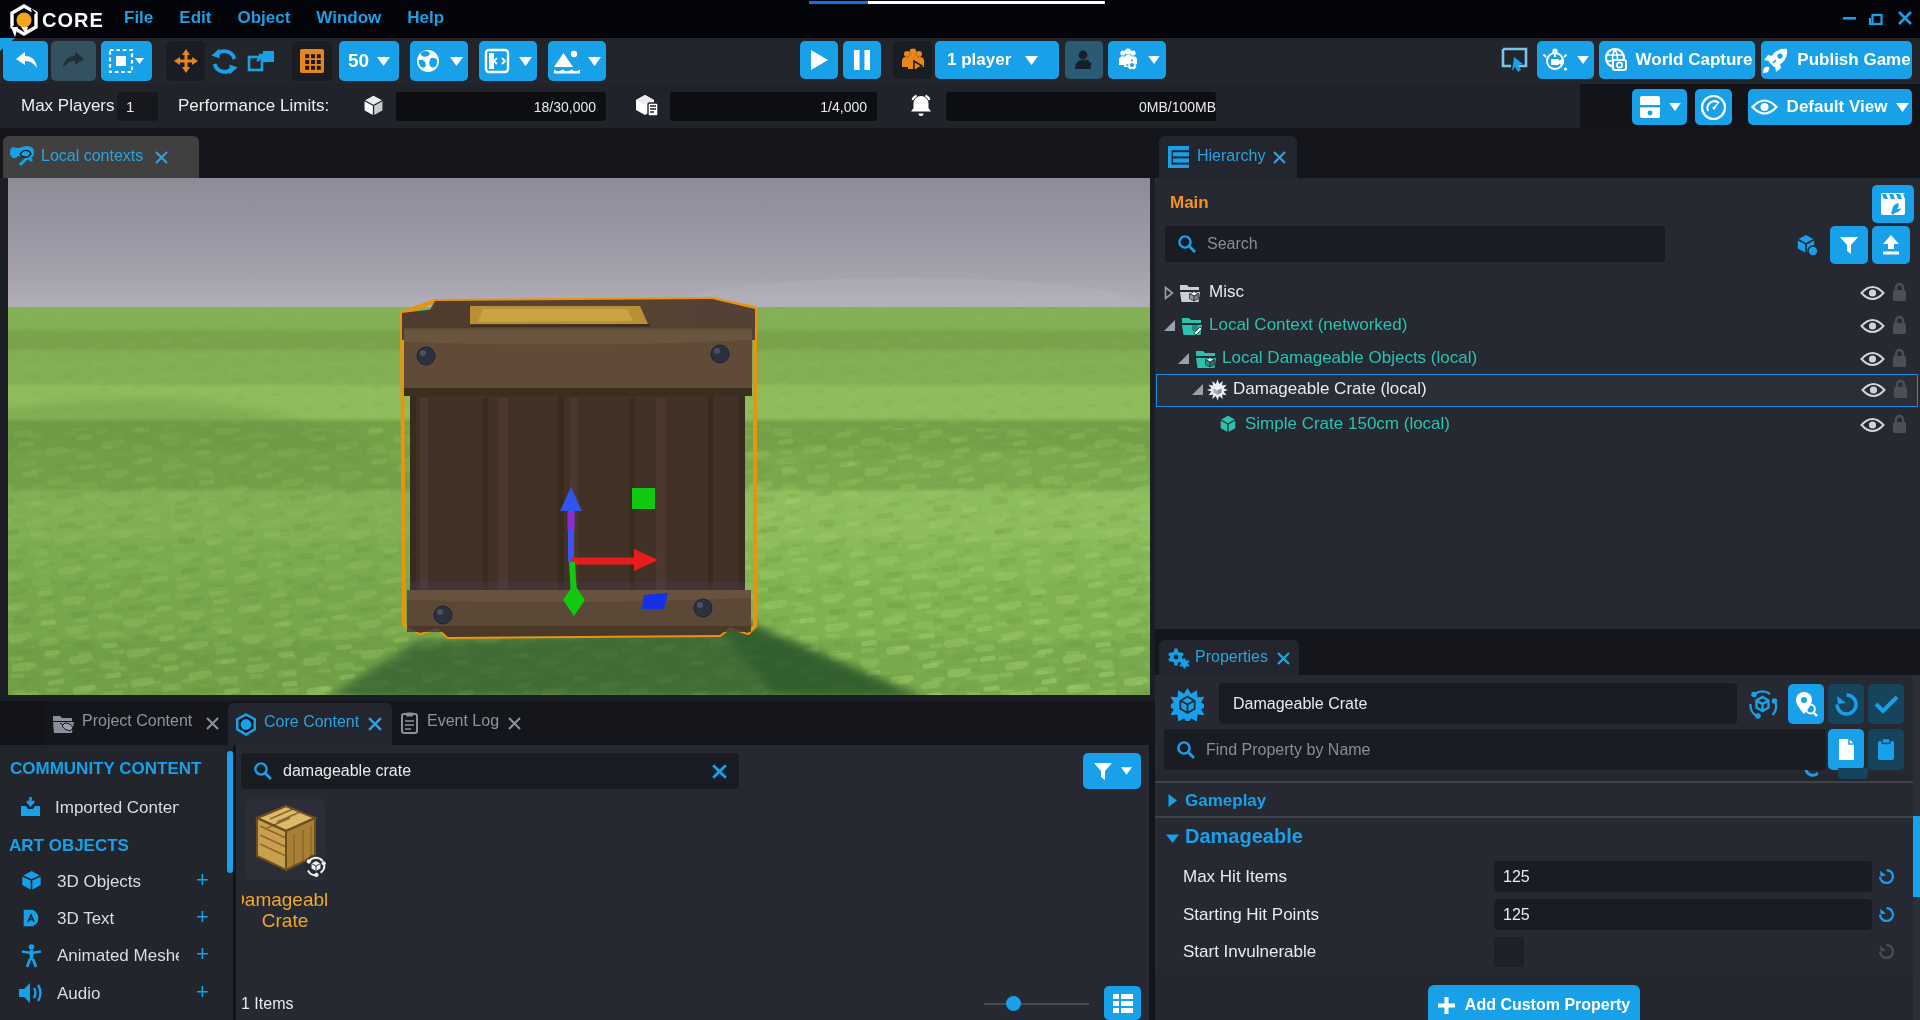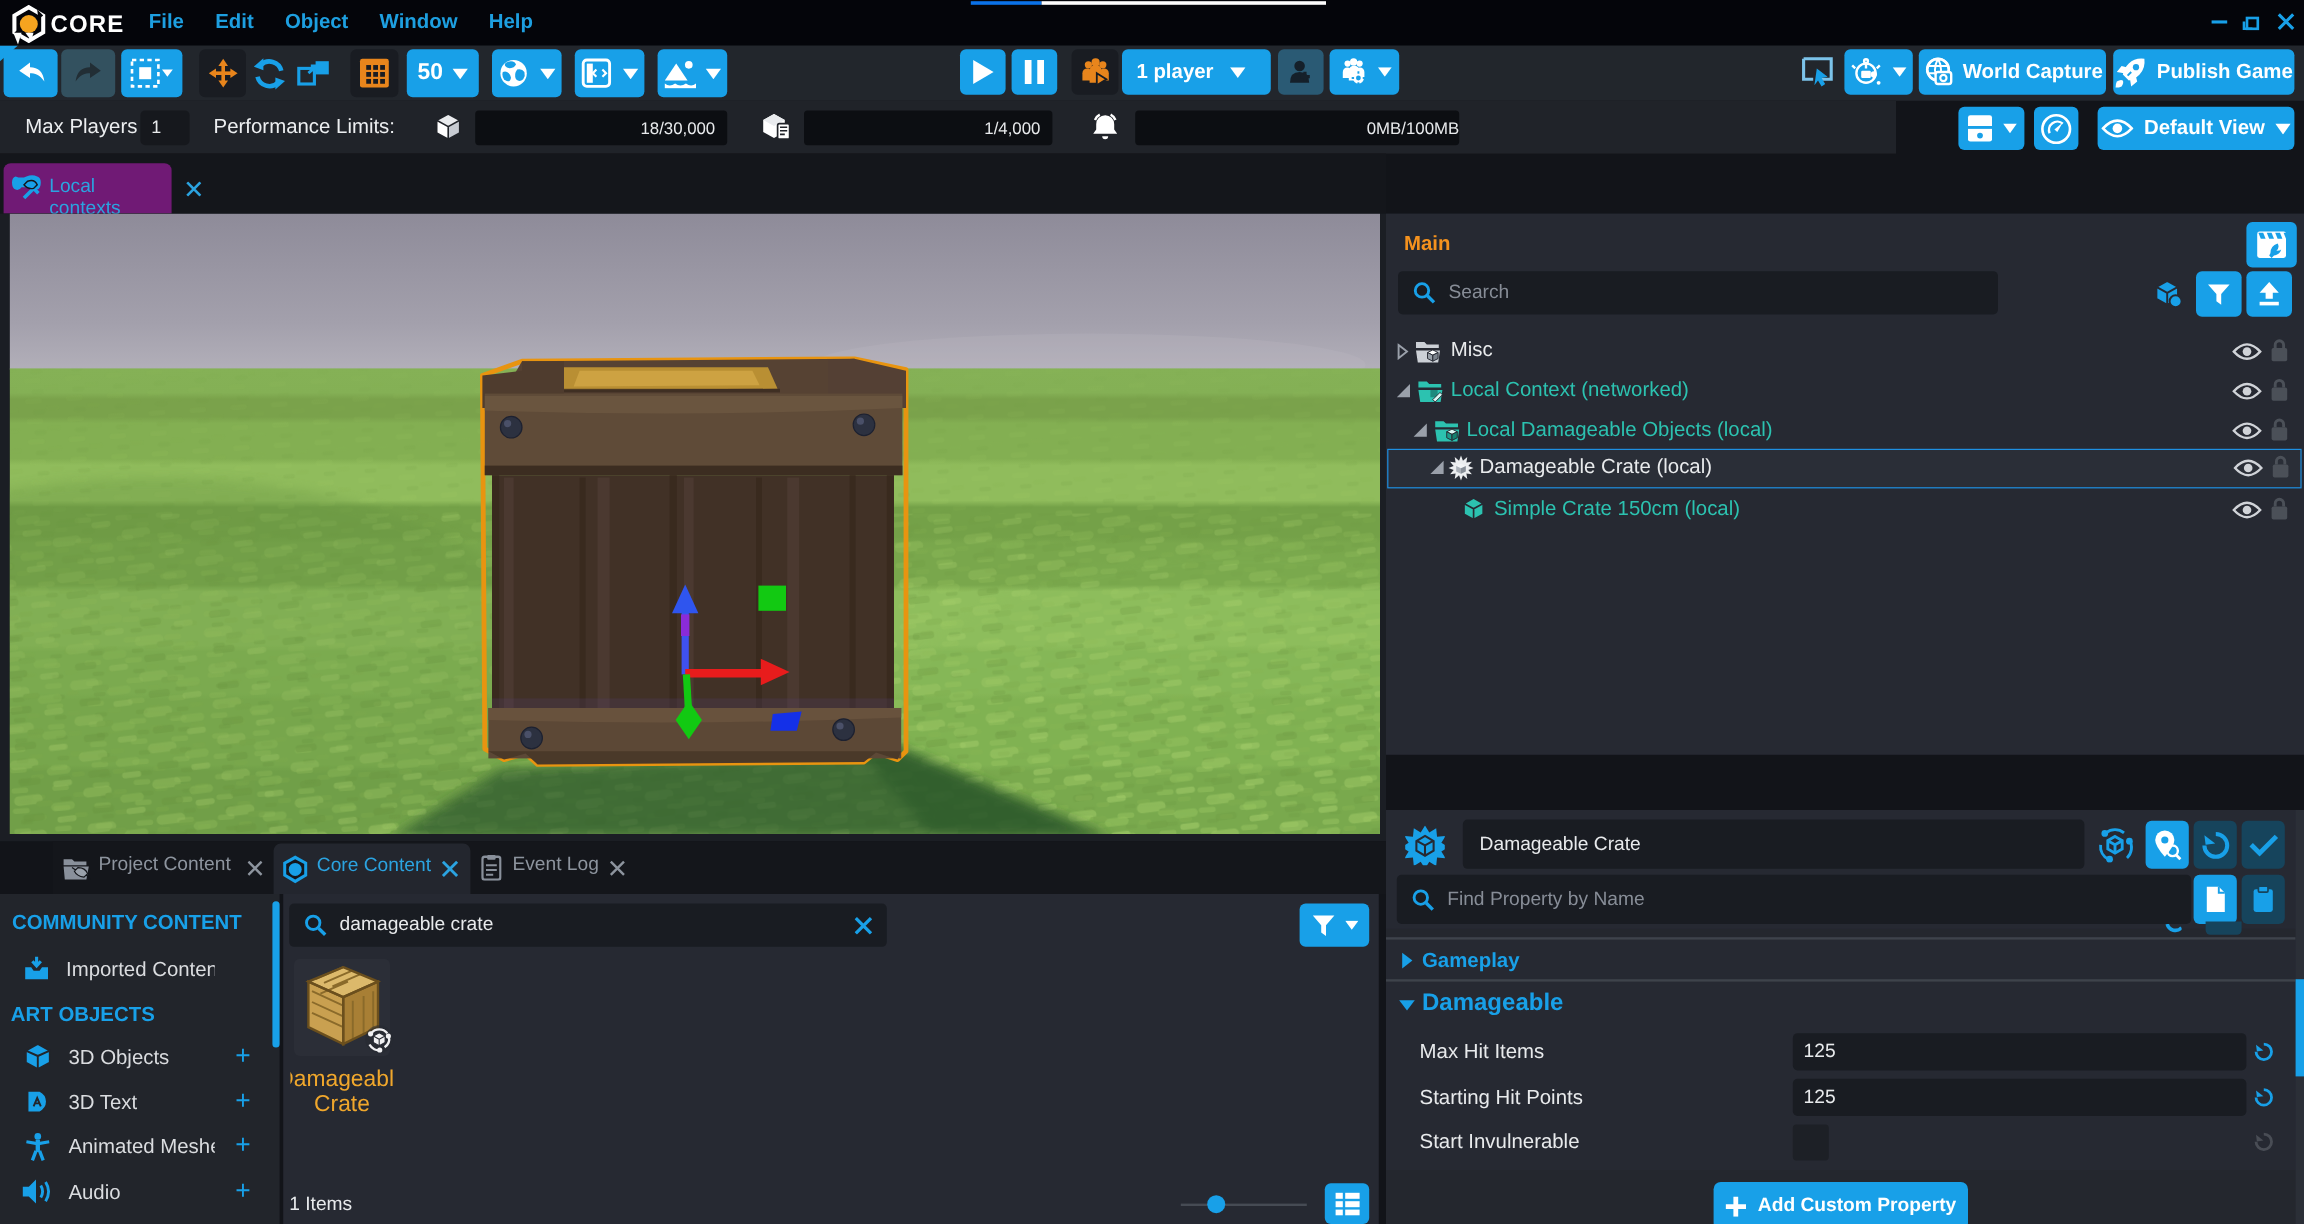--- a/index.html
+++ b/index.html
@@ -303,21 +303,21 @@
           <circle cx="13.5" cy="9" r="4" fill="#fff"></circle>
         </svg>
       Default View
       <svg width="13" height="9" viewBox="0 0 13 9">
           <path d="M0 0 h13 l-6.5 9 z" fill="#fff"></path>
         </svg>
     </div>
   </div>
 
   <div class="abs" id="lefttabs" style="left:0;top:128px;width:1155px;height:50px;background:#14161b;">
-    <div class="abs" style="left:3px;top:8px;width:140px;height:42px;background:#701a75;border-radius:6px 6px 0 0;">
+    <div class="abs" style="left:3px;top:8px;width:196px;height:42px;background:#404040;border-radius:6px 6px 0 0;">
       <svg class="abs" style="left:7px;top:9px;" width="25" height="24" viewBox="0 0 25 24">
         <path d="M3 2 q5 2 9 0 q5-2 9 0 q3 1 3 5 q0 5-3 6 q-3 1-5-2 l-8 0 q-2 3-5 2 q-3-1-3-6 q0-4 3-5" fill="#18a0e8"></path>
         <path d="M14 8 l8 8 M10 20 l8-8" stroke="#18a0e8" stroke-width="3"></path>
         <path d="M13 6 q6-2 8 3 l-3 3 q-5 1-8-3 z" fill="#18a0e8" stroke="#14161b" stroke-width="1.2"></path>
       </svg>
       <div class="abs" style="left:38px;top:11px;font-size:16px;color:#2ba3e0;">Local contexts</div>
       <svg class="abs" style="left:152px;top:15px;" width="13" height="13" viewBox="0 0 13 13">
           <path d="M1 1 L12 12 M12 1 L1 12" stroke="#2ba3e0" stroke-width="2.2"></path>
         </svg>
     </div>
@@ -585,20 +585,37 @@
             <rect x="9" y="1" width="12" height="5"></rect>
             <rect x="1" y="8" width="6" height="5"></rect>
             <rect x="9" y="8" width="12" height="5"></rect>
             <rect x="1" y="15" width="6" height="5"></rect>
             <rect x="9" y="15" width="12" height="5"></rect>
           </g>
         </svg>
     </div>
   </div>
 
+  <div class="abs" id="h-tabs" style="left:1155px;top:128px;width:765px;height:50px;background:#14161b;">
+    <div class="abs" style="left:4px;top:8px;width:138px;height:42px;background:#23262e;border-radius:6px 6px 0 0;">
+      <svg class="abs" style="left:8px;top:9px;" width="23" height="23" viewBox="0 0 23 23">
+        <g fill="#18a0e8">
+            <rect x="1" y="1" width="21" height="4.2"></rect>
+            <rect x="6" y="7.2" width="16" height="4.2"></rect>
+            <rect x="6" y="13.4" width="16" height="4.2"></rect>
+            <rect x="1" y="19.6" width="21" height="3.4"></rect>
+            <rect x="1" y="1" width="3.6" height="22"></rect>
+          </g>
+      </svg>
+      <div class="abs" style="left:38px;top:11px;font-size:16px;color:#2ba3e0;">Hierarchy</div>
+      <svg class="abs" style="left:114px;top:15px;" width="13" height="13" viewBox="0 0 13 13">
+          <path d="M1 1 L12 12 M12 1 L1 12" stroke="#2ba3e0" stroke-width="2.2"></path>
+        </svg>
+    </div>
+  </div>
   <div class="abs" id="h-panel" style="left:1155px;top:178px;width:765px;height:451px;background:#262932;">
     <div class="abs" style="left:15px;top:15px;font-size:17px;font-weight:bold;color:#f5921e;">Main</div>
     <div class="btn" style="left:717px;top:7px;width:42px;height:38px;">
       <svg width="26" height="24" viewBox="0 0 26 24">
           <rect x="1" y="1" width="24" height="22" rx="2" fill="#fff"></rect>
           <g fill="#18a0e8">
             <polygon points="2,2 6,2 8,7 4,7"></polygon>
             <polygon points="9,2 13,2 15,7 11,7"></polygon>
             <polygon points="16,2 20,2 22,7 18,7"></polygon>
             <polygon points="23,2 25,2 25,7 25,7"></polygon>
@@ -717,20 +734,41 @@
           <path d="M1.5 8 Q12.5 -4 23.5 8 Q12.5 20 1.5 8 Z" fill="none" stroke="#d0d3d8" stroke-width="2"></path>
           <circle cx="12.5" cy="8" r="3.6" fill="#d0d3d8"></circle>
         </svg>
       <svg class="abs" style="left:736px;top:5px;" width="17" height="20" viewBox="0 0 17 20">
           <rect x="2" y="8" width="13" height="11" rx="1.5" fill="#4b5058"></rect>
           <path d="M5 8 v-2.5 a3.5 3.5 0 0 1 7 0 v2.5" fill="none" stroke="#4b5058" stroke-width="2.4"></path>
         </svg>
     </div>
   </div>
 
+  <div class="abs" id="p-tabs" style="left:1155px;top:629px;width:765px;height:46px;background:#14161b;">
+    <div class="abs" style="left:4px;top:11px;width:140px;height:35px;background:#23262e;border-radius:6px 6px 0 0;">
+      <svg class="abs" style="left:7px;top:5px;" width="24" height="24" viewBox="0 0 24 24">
+        <g fill="#18a0e8">
+            <circle cx="10" cy="12" r="6"></circle>
+            <g stroke="#18a0e8" stroke-width="3.4">
+              <path d="M10 3.5 v4 M10 16.5 v4 M3 8.5 l3.6 2 M13.4 13.5 l3.6 2 M3 15.5 l3.6-2 M13.4 10.5 l3.6-2"></path>
+            </g>
+            <circle cx="18.5" cy="18.5" r="3.4"></circle>
+            <g stroke="#18a0e8" stroke-width="2.2">
+              <path d="M18.5 13.5 v2 M18.5 21.5 v2 M14 16 l1.8 1 M21.2 20 l1.8 1 M14 21 l1.8-1 M21.2 17 l1.8-1"></path>
+            </g>
+          </g>
+        <circle cx="10" cy="12" r="2.4" fill="#23262e"></circle>
+      </svg>
+      <div class="abs" style="left:36px;top:8px;font-size:16px;color:#2ba3e0;">Properties</div>
+      <svg class="abs" style="left:118px;top:12px;" width="13" height="13" viewBox="0 0 13 13">
+          <path d="M1 1 L12 12 M12 1 L1 12" stroke="#2ba3e0" stroke-width="2.2"></path>
+        </svg>
+    </div>
+  </div>
   <div class="abs" id="p-panel" style="left:1155px;top:675px;width:765px;height:345px;background:#262932;">
     <svg class="abs" style="left:16px;top:13px;" width="33" height="33" viewBox="0 0 22 23">
       <path d="M11 0 l2.5 4 l4-2.5 l0.5 5 l5-0.5 l-2.5 4 l4 2.5 l-4 2.5 l2.5 4 l-5-0.5 l-0.5 5 l-4-2.5 l-2.5 4 l-2.5-4 l-4 2.5 l-0.5-5 l-5 0.5 l2.5-4 l-4-2.5 l4-2.5 l-2.5-4 l5 0.5 l0.5-5 l4 2.5 z" fill="#18a0e8"></path>
       <path d="M11 6 l5 3 v5.5 l-5 3 l-5-3 v-5.5 z M11 11.5 l5-2.8 M11 11.5 l-5-2.8 M11 11.5 v5.6" fill="#18a0e8" stroke="#262932" stroke-width="1.2"></path>
     </svg>
     <div class="inp" style="left:64px;top:8px;width:518px;height:41px;padding-left:14px;font-size:16px;">Damageable Crate</div>
     <svg class="abs" style="left:592px;top:13px;" width="31" height="31" viewBox="0 0 31 31">
       <g stroke="#18a0e8" stroke-width="2.4" fill="none">
         <path d="M15.5 9 l6 3.5 v7 l-6 3.5 l-6-3.5 v-7 z M15.5 16 l6-3.4 M15.5 16 l-6-3.4 M15.5 16 v7"></path>
         <path d="M8 6 a12 12 0 0 1 15 0"></path>

